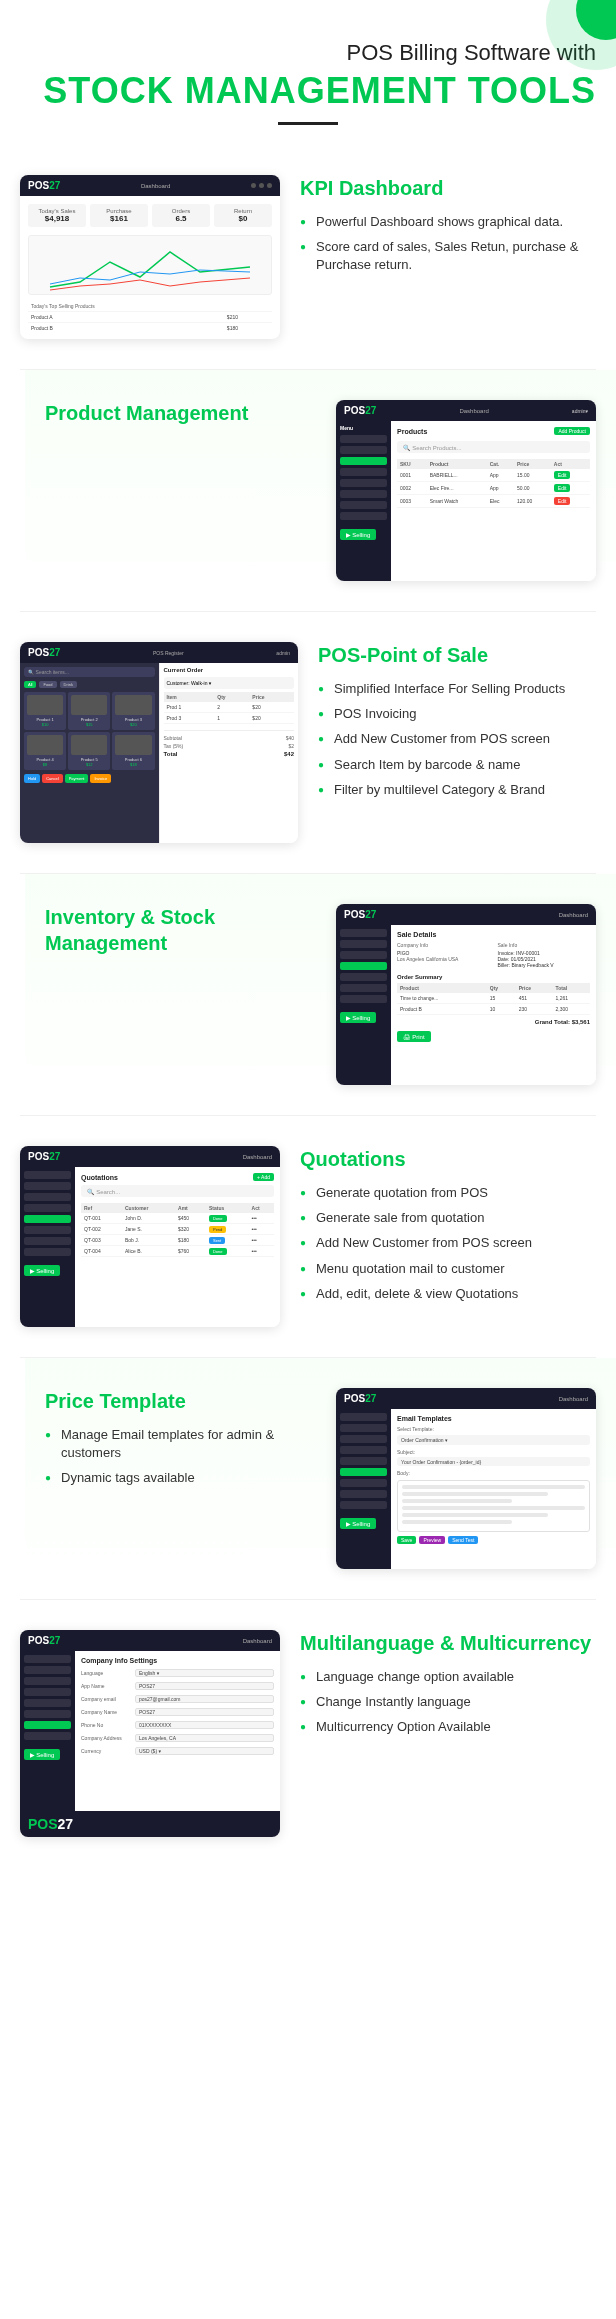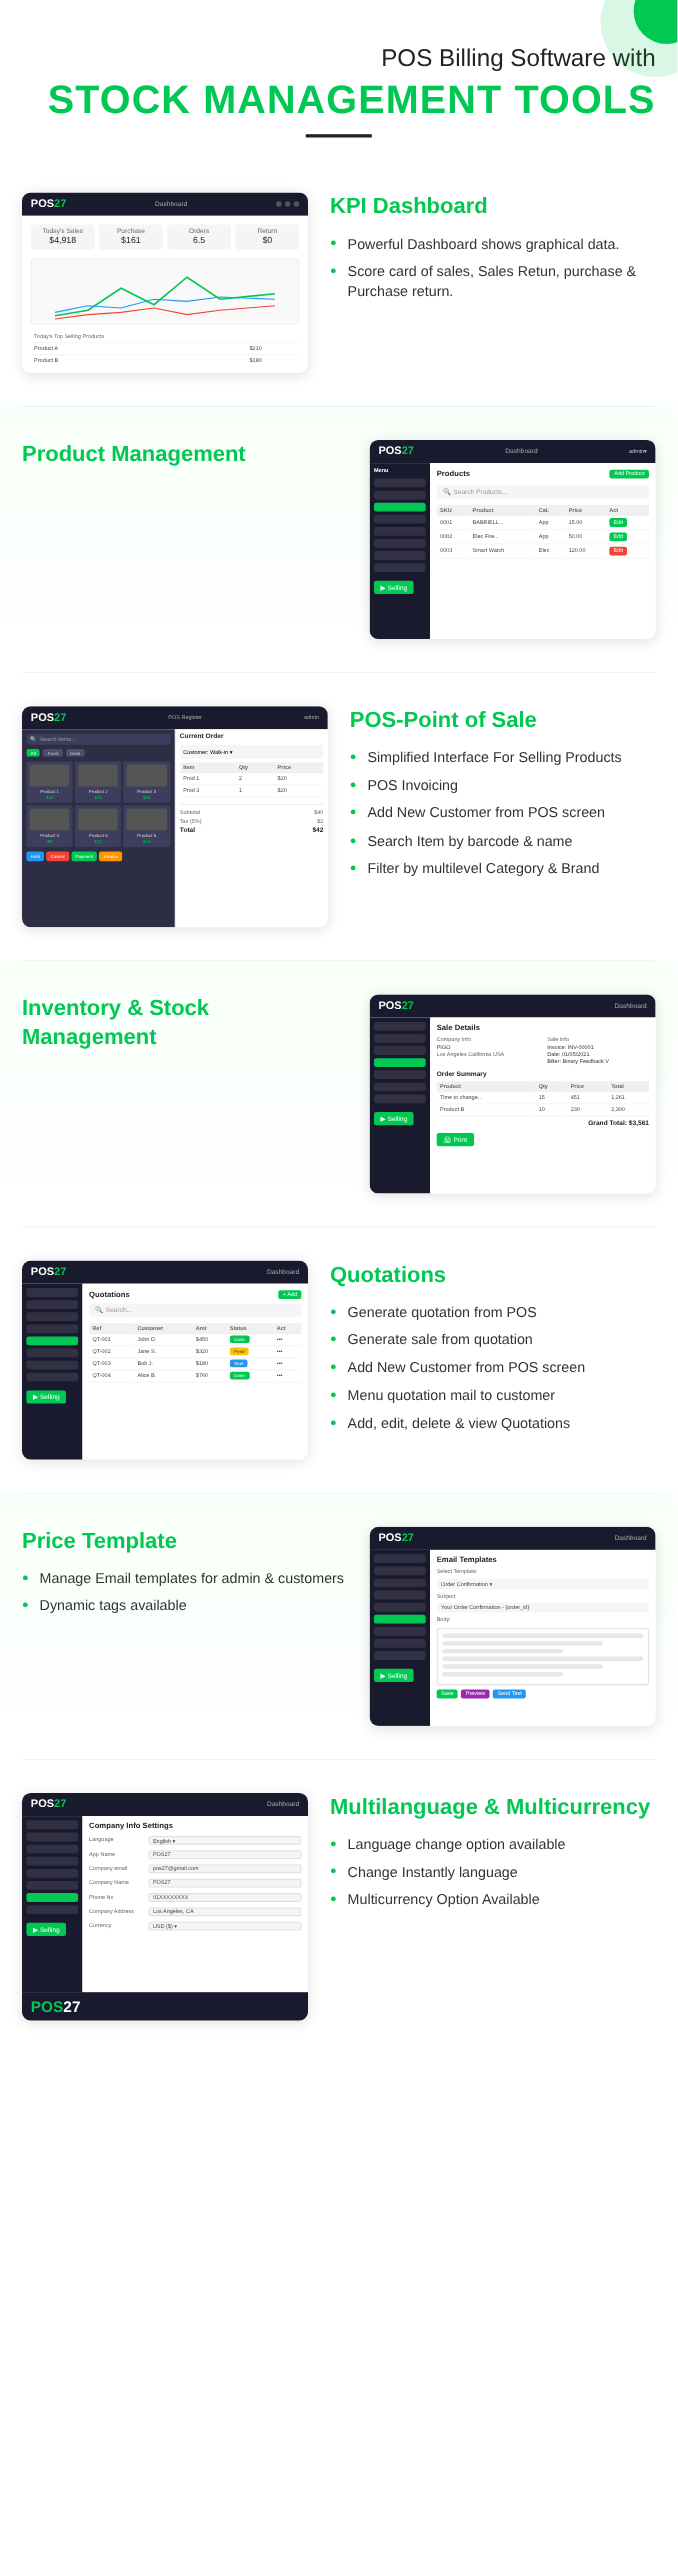--- a/index.html
+++ b/index.html
@@ -129,21 +129,21 @@
       border-radius: 3px;
       padding: 4px;
       text-align: center;
     }
     .kpi-card .label {
       font-size: 6px;
       color: #666;
     }
     .kpi-card .value {
       font-size: 8px;
-      font-weight: normal;
+      font-weight: bold;
       color: #222;
     }
     .chart-area {
       background: #f9f9f9;
       border: 1px solid #eee;
       border-radius: 3px;
       padding: 6px;
       margin-bottom: 6px;
       position: relative;
       height: 60px;
@@ -369,20 +369,21 @@
       width: 100px;
       height: 100px;
       background: #00c853;
       border-radius: 50%;
       opacity: 0.15;
     }
 
     
     .wave-section {
       background: linear-gradient(180deg, #f8fff8 0%, #fff 100%);
+      margin-left: 25px;
     }
   </style>
 </head>
 <body>
 
 <div class="header-section top-decoration">
   <div class="accent-circle"></div>
   <p class="header-subtitle">POS Billing Software with</p>
   <h1 class="header-title">STOCK MANAGEMENT TOOLS</h1>
   <div class="header-divider"></div>

